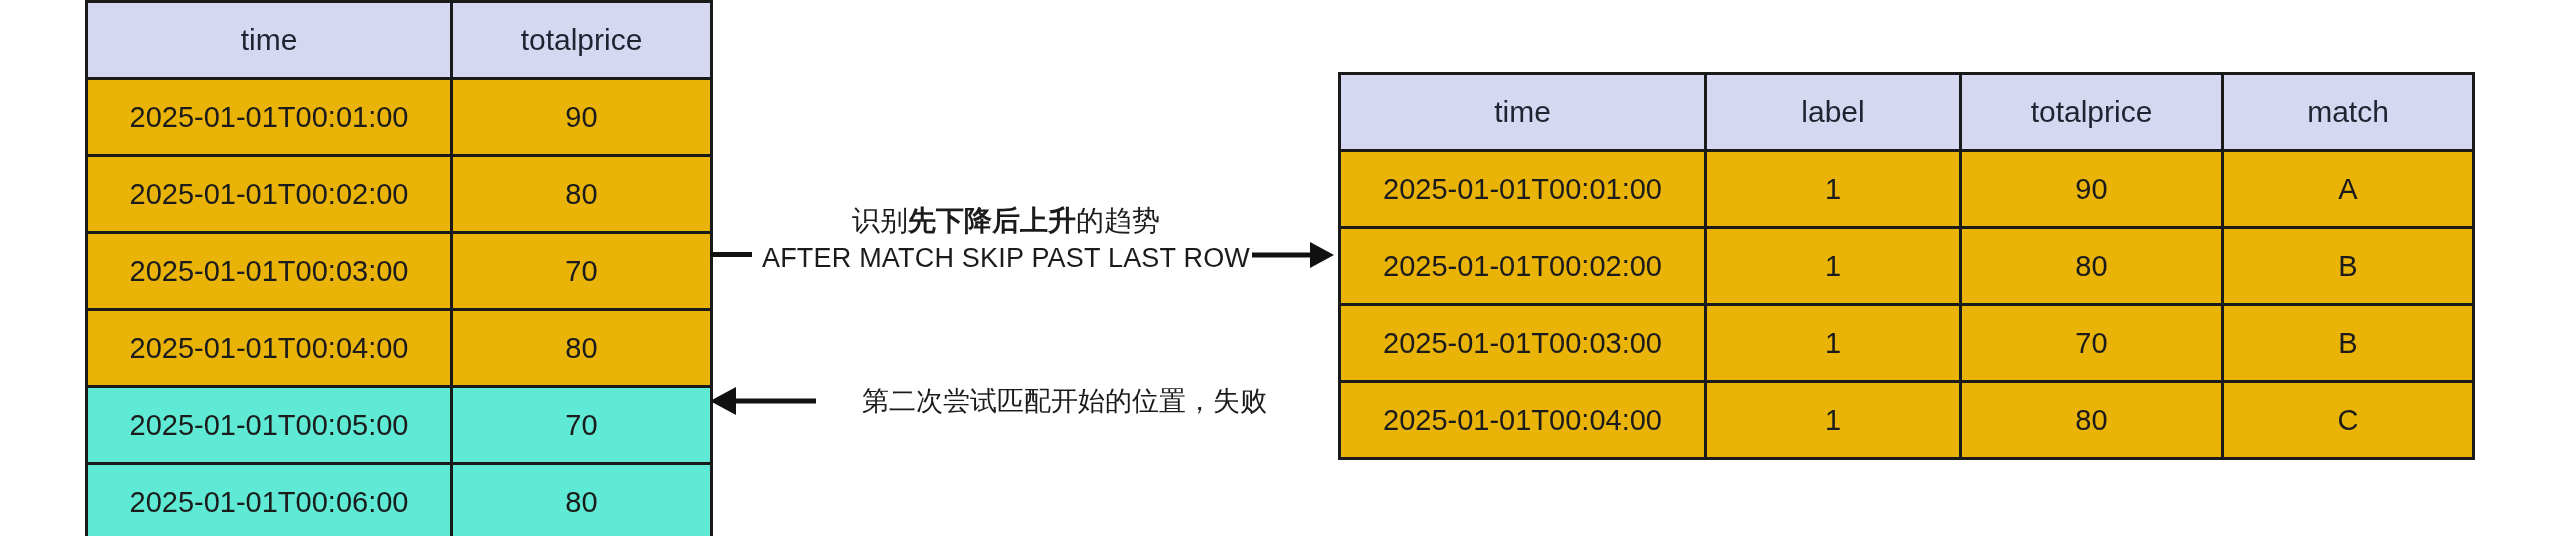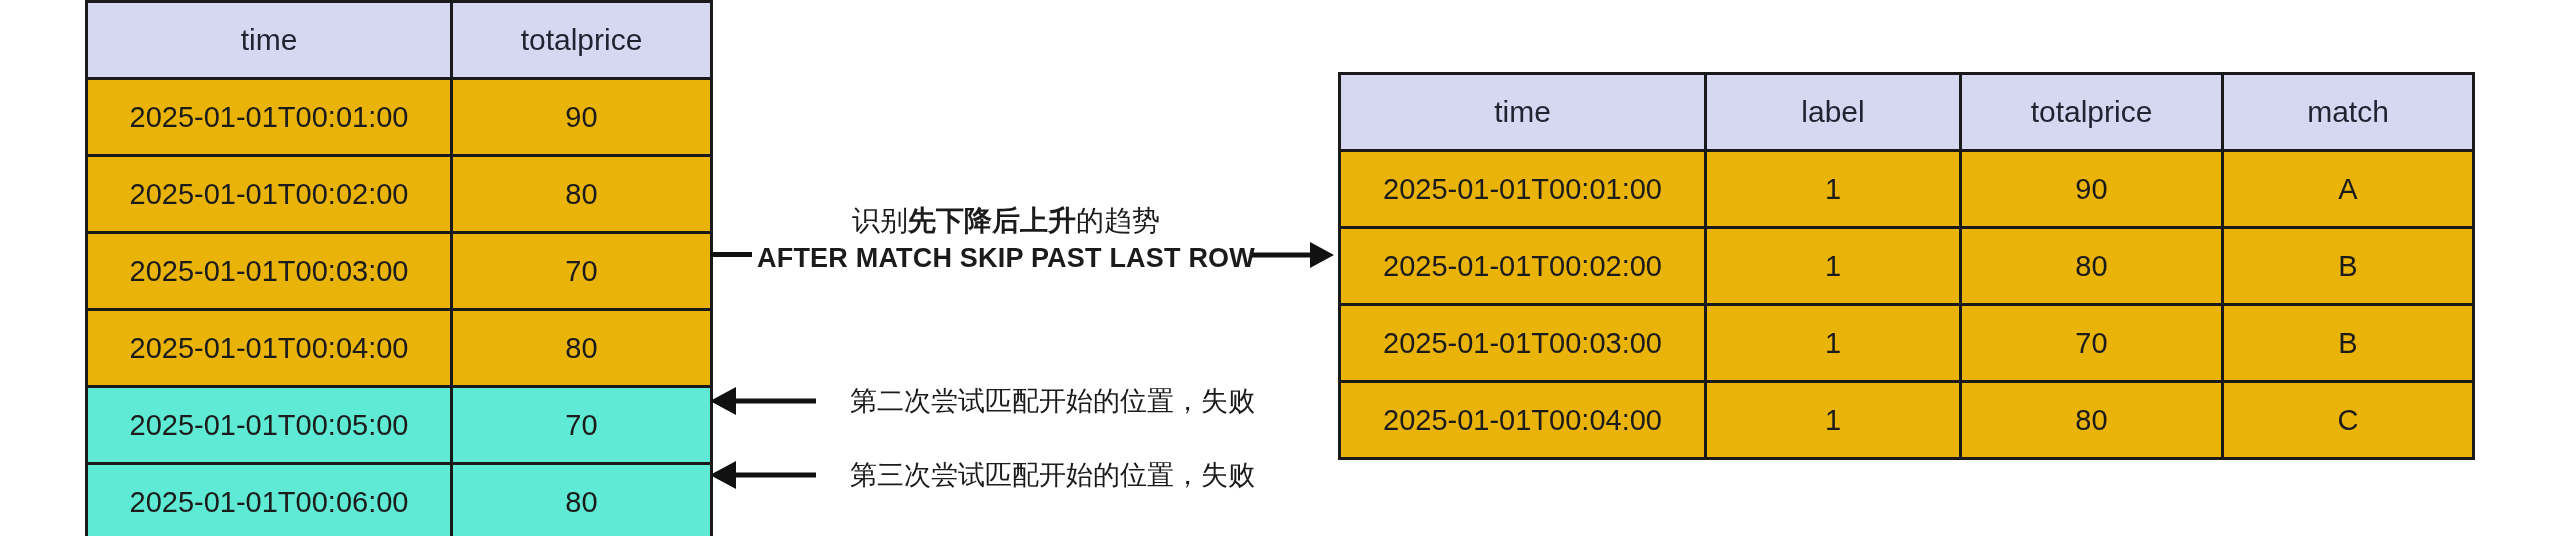--- a/index.html
+++ b/index.html
@@ -98,21 +98,20 @@
     font-size: 28px;
     color: #1b1b1b;
     white-space: nowrap;
   }
   #transform .line-cn b { font-weight: bold; }
   #transform .line-en {
     font-size: 27px;
     color: #1b1b1b;
     white-space: nowrap;
     letter-spacing: 0.2px;
-    font-weight: bold;
   }
   #transform .arrow-right {
     position: absolute;
     right: 0px;
     top: 30px;
     width: 82px;
     height: 34px;
   }
 
   
@@ -121,21 +120,21 @@
     height: 46px;
     display: flex;
     align-items: center;
   }
   .note .arrow-left {
     width: 106px;
     height: 34px;
     flex: 0 0 auto;
   }
   .note .note-text {
-    margin-left: 34px;
+    margin-left: 46px;
     font-size: 27px;
     color: #1b1b1b;
     white-space: nowrap;
   }
   #note-2 { left: 710px; top: 378px; }
   #note-3 { left: 710px; top: 452px; }
 
   svg { display: block; overflow: visible; }
 </style>
 </head>
@@ -201,29 +200,20 @@
   <div class="note" id="note-2">
     <div class="arrow-left">
       <svg width="106" height="34" viewBox="0 0 106 34">
         <line x1="106" y1="17" x2="22" y2="17" stroke="#111111" stroke-width="5"></line>
         <polygon points="0,17 26,3 26,31" fill="#111111"></polygon>
       </svg>
     </div>
     <div class="note-text">第二次尝试匹配开始的位置，失败</div>
   </div>
 
-  <div class="note" id="note-3">
-    <div class="arrow-left">
-      <svg width="106" height="34" viewBox="0 0 106 34">
-        <line x1="106" y1="17" x2="22" y2="17" stroke="#111111" stroke-width="5"></line>
-        <polygon points="0,17 26,3 26,31" fill="#111111"></polygon>
-      </svg>
-    </div>
-    <div class="note-text">第三次尝试匹配开始的位置，失败</div>
-  </div>
 
   <table class="grid" id="right-table">
     <colgroup>
       <col class="c-time">
         <col class="c-match">
         <col class="c-price">
         <col class="c-label">
     </colgroup>
     <thead>
       <tr>

